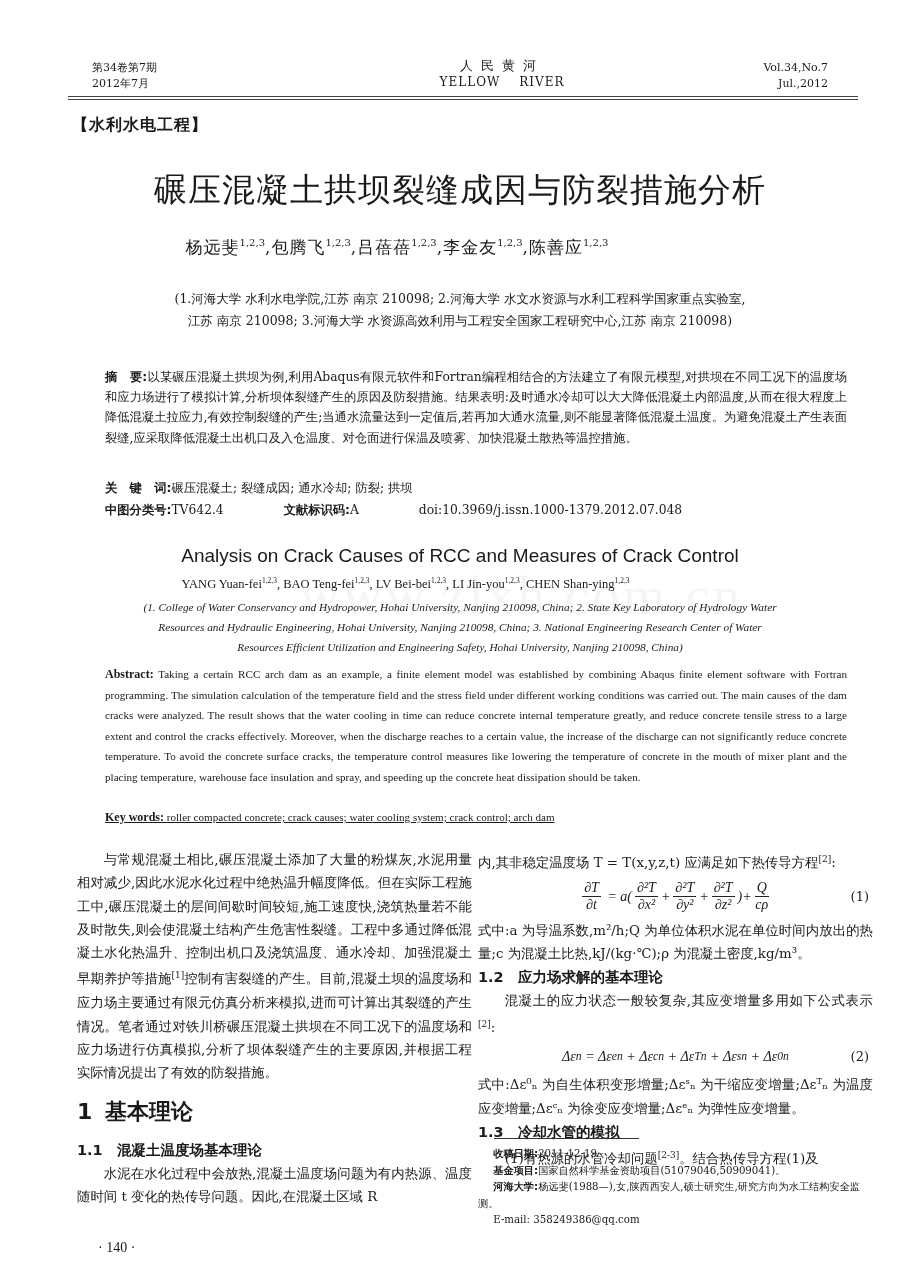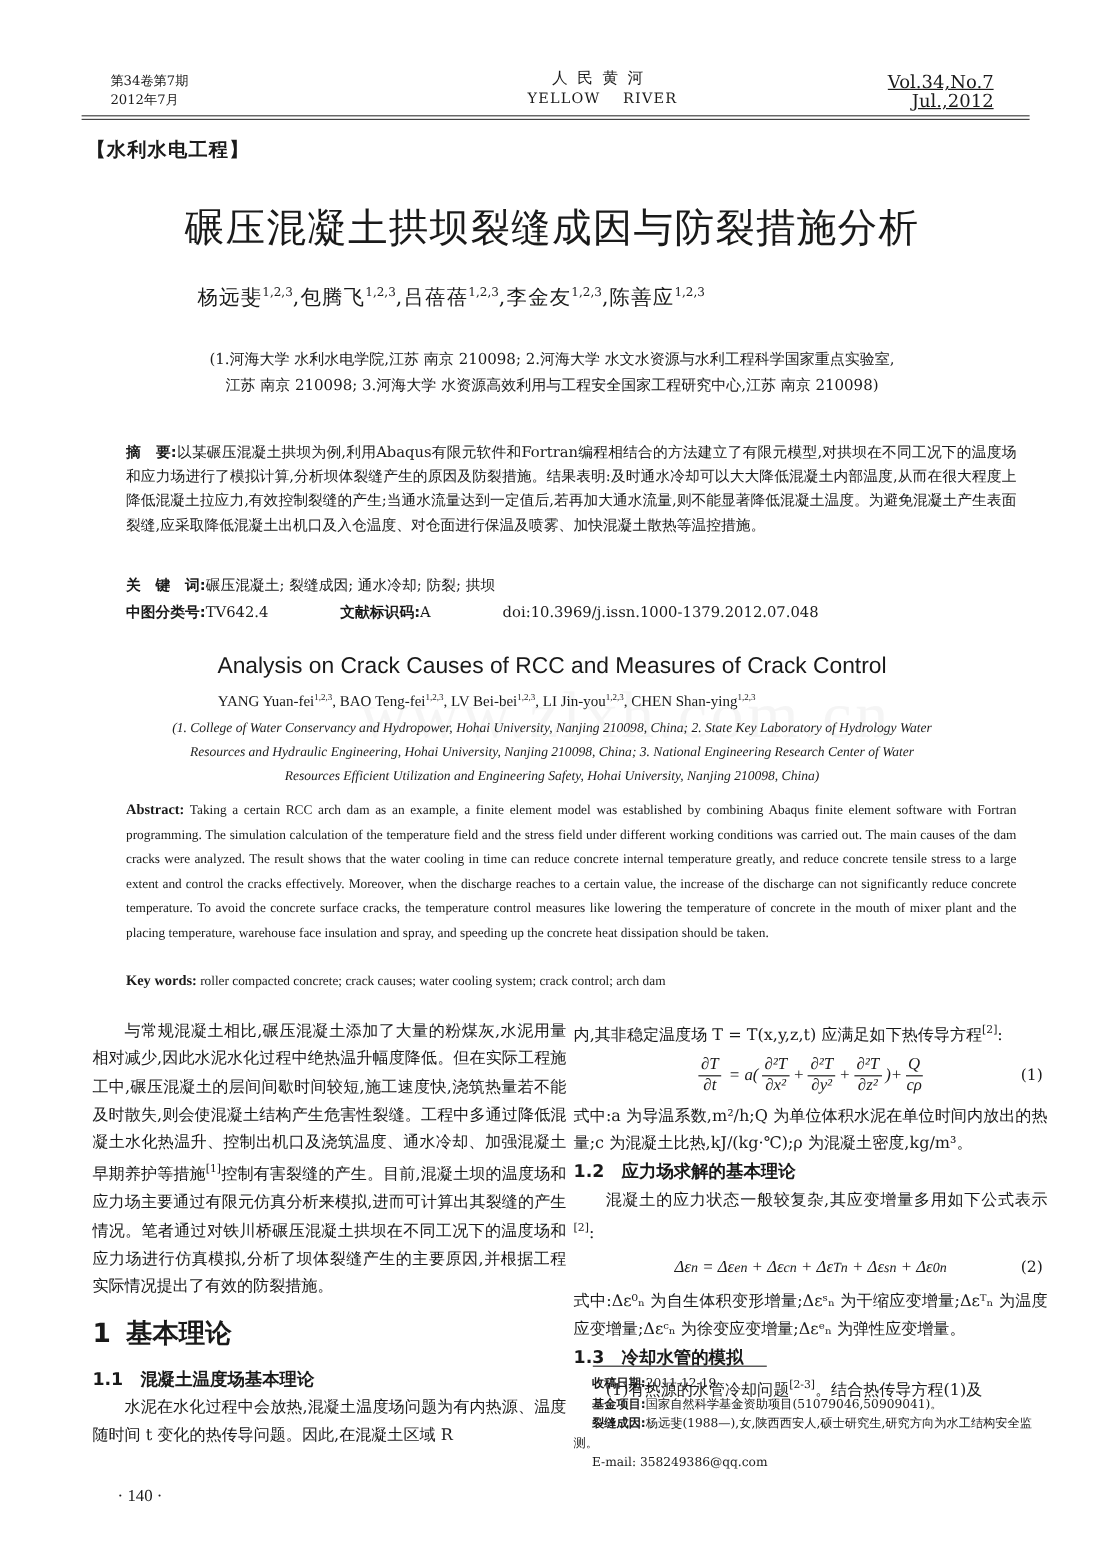--- a/index.html
+++ b/index.html
@@ -7,47 +7,47 @@
     width: 920px; height: 1285px; position: relative; overflow: hidden;
     font-family: "DejaVu Serif", serif; color: #1a1a1a;
   }
   .abs { position: absolute; }
 
   
   .hdr-left { left: 92px; top: 60px; font-size: 11px; line-height: 16px; }
   .hdr-center { left: 0; width: 920px; top: 58px; text-align: center; font-size: 12px; line-height: 16px; padding-left: 42px; }
   .hdr-center .cn { letter-spacing: 8px; font-size: 13px; }
   .hdr-center .en { letter-spacing: 1px; word-spacing: 14px; }
-  .hdr-right { right: 92px; top: 60px; font-size: 15px; line-height: 16px; text-align: right; text-decoration: underline; }
+  .hdr-right { right: 92px; top: 60px; font-size: 11px; line-height: 16px; text-align: right; }
   .hdr-rule { left: 68px; width: 790px; top: 96px; height: 4px;
     border-top: 1px solid #444; border-bottom: 1px solid #444; box-sizing: border-box; }
 
   .section-tag { left: 72px; top: 115px; font-family: "DejaVu Sans", sans-serif; font-weight: bold; font-size: 16px; letter-spacing: 1px; }
 
   .title { left: 0; width: 920px; top: 168px; text-align: center; font-family: "DejaVu Sans", sans-serif; font-weight: normal; font-size: 33px; letter-spacing: 1px; }
 
-  .authors { left: 0; width: 752px; top: 236px; text-align: center; font-size: 17px; letter-spacing: 1px; }
+  .authors { left: 0; width: 752px; top: 236px; text-align: center; font-size: 17px; letter-spacing: 1px; padding-left: 21px; }
   .authors sup { font-size: 10px; letter-spacing: 0; }
 
   .affil { left: 0; width: 920px; top: 288px; text-align: center; font-size: 12.5px; line-height: 22px; }
 
   .abstract-cn { left: 105px; width: 742px; top: 367px; font-size: 12.3px; line-height: 20.2px; text-align: justify; }
   .label-b { font-family: "DejaVu Sans", sans-serif; font-weight: bold; }
   .kw-line { left: 105px; top: 480px; font-size: 12.3px; }
   .cls-line { left: 105px; top: 502px; font-size: 12.3px; }
   .cls-line span { margin-right: 28px; }
 
   .title-en { left: 0; width: 920px; top: 545px; text-align: center; font-family: "Liberation Sans", sans-serif; font-weight: normal; font-size: 19px; }
   .authors-en { left: 0; width: 811px; top: 576px; text-align: center; font-family: "Liberation Serif", serif; font-size: 12.5px; }
   .authors-en sup { font-size: 7.5px; }
   .affil-en { left: 0; width: 920px; top: 597px; text-align: center; font-family: "Liberation Serif", serif; font-style: italic; font-size: 11.3px; line-height: 20px; }
 
   .abstract-en { left: 105px; width: 742px; top: 664px; font-family: "Liberation Serif", serif; font-size: 11.1px; line-height: 20.6px; text-align: justify; }
   .abstract-en b, .kw-en b { font-weight: bold; font-size: 12px; }
-  .kw-en { left: 105px; top: 810px; font-family: "Liberation Serif", serif; font-size: 11.1px; }
+  .kw-en { left: 105px; top: 810px; font-family: "Liberation Serif", serif; font-size: 11.1px; text-decoration: underline; }
 
   .col { font-size: 13.4px; line-height: 23.3px; text-align: justify; }
   .col-left { left: 77px; width: 395px; top: 848px; }
   .col-right { left: 478px; width: 395px; top: 848px; }
   .indent { text-indent: 2em; margin: 0; }
   p { margin: 0; }
   .h1 { font-family: "DejaVu Sans", sans-serif; font-weight: bold; font-size: 22px; margin: 16px 0 14px 0; }
   .h1 .num { display: inline-block; width: 28px; }
   .h2 { font-family: "DejaVu Sans", sans-serif; font-weight: bold; font-size: 14.5px; line-height: 24px; }
   .h2 .num { display: inline-block; width: 40px; }
@@ -175,15 +175,15 @@
   </div>
   <p>式中:Δε⁰ₙ 为自生体积变形增量;Δεˢₙ 为干缩应变增量;Δεᵀₙ 为温度应变增量;Δεᶜₙ 为徐变应变增量;Δεᵉₙ 为弹性应变增量。</p>
   <div class="h2"><span class="num">1.3</span><span>冷却水管的模拟</span></div>
   <p class="indent"><span>(1)有热源的水管冷却问题</span><span class="sup">[2-3]</span><span>。结合热传导方程(1)及</span></p>
 </div>
 
 <div class="abs fn-rule"></div>
 <div class="abs footnotes">
   <p><b class="label-b">收稿日期:</b><span>2011-12-19</span></p>
   <p><b class="label-b">基金项目:</b><span>国家自然科学基金资助项目(51079046,50909041)。</span></p>
-  <p><b class="label-b">裂缝成因:</b><span>杨远斐(1988—),女,陕西西安人,硕士研究生,研究方向为水工结构安全监测。</span></p>
+  <p><b class="label-b">河海大学:</b><span>杨远斐(1988—),女,陕西西安人,硕士研究生,研究方向为水工结构安全监测。</span></p>
   <p>E-mail: 358249386@qq.com</p>
 </div>
 
 </body></html>

